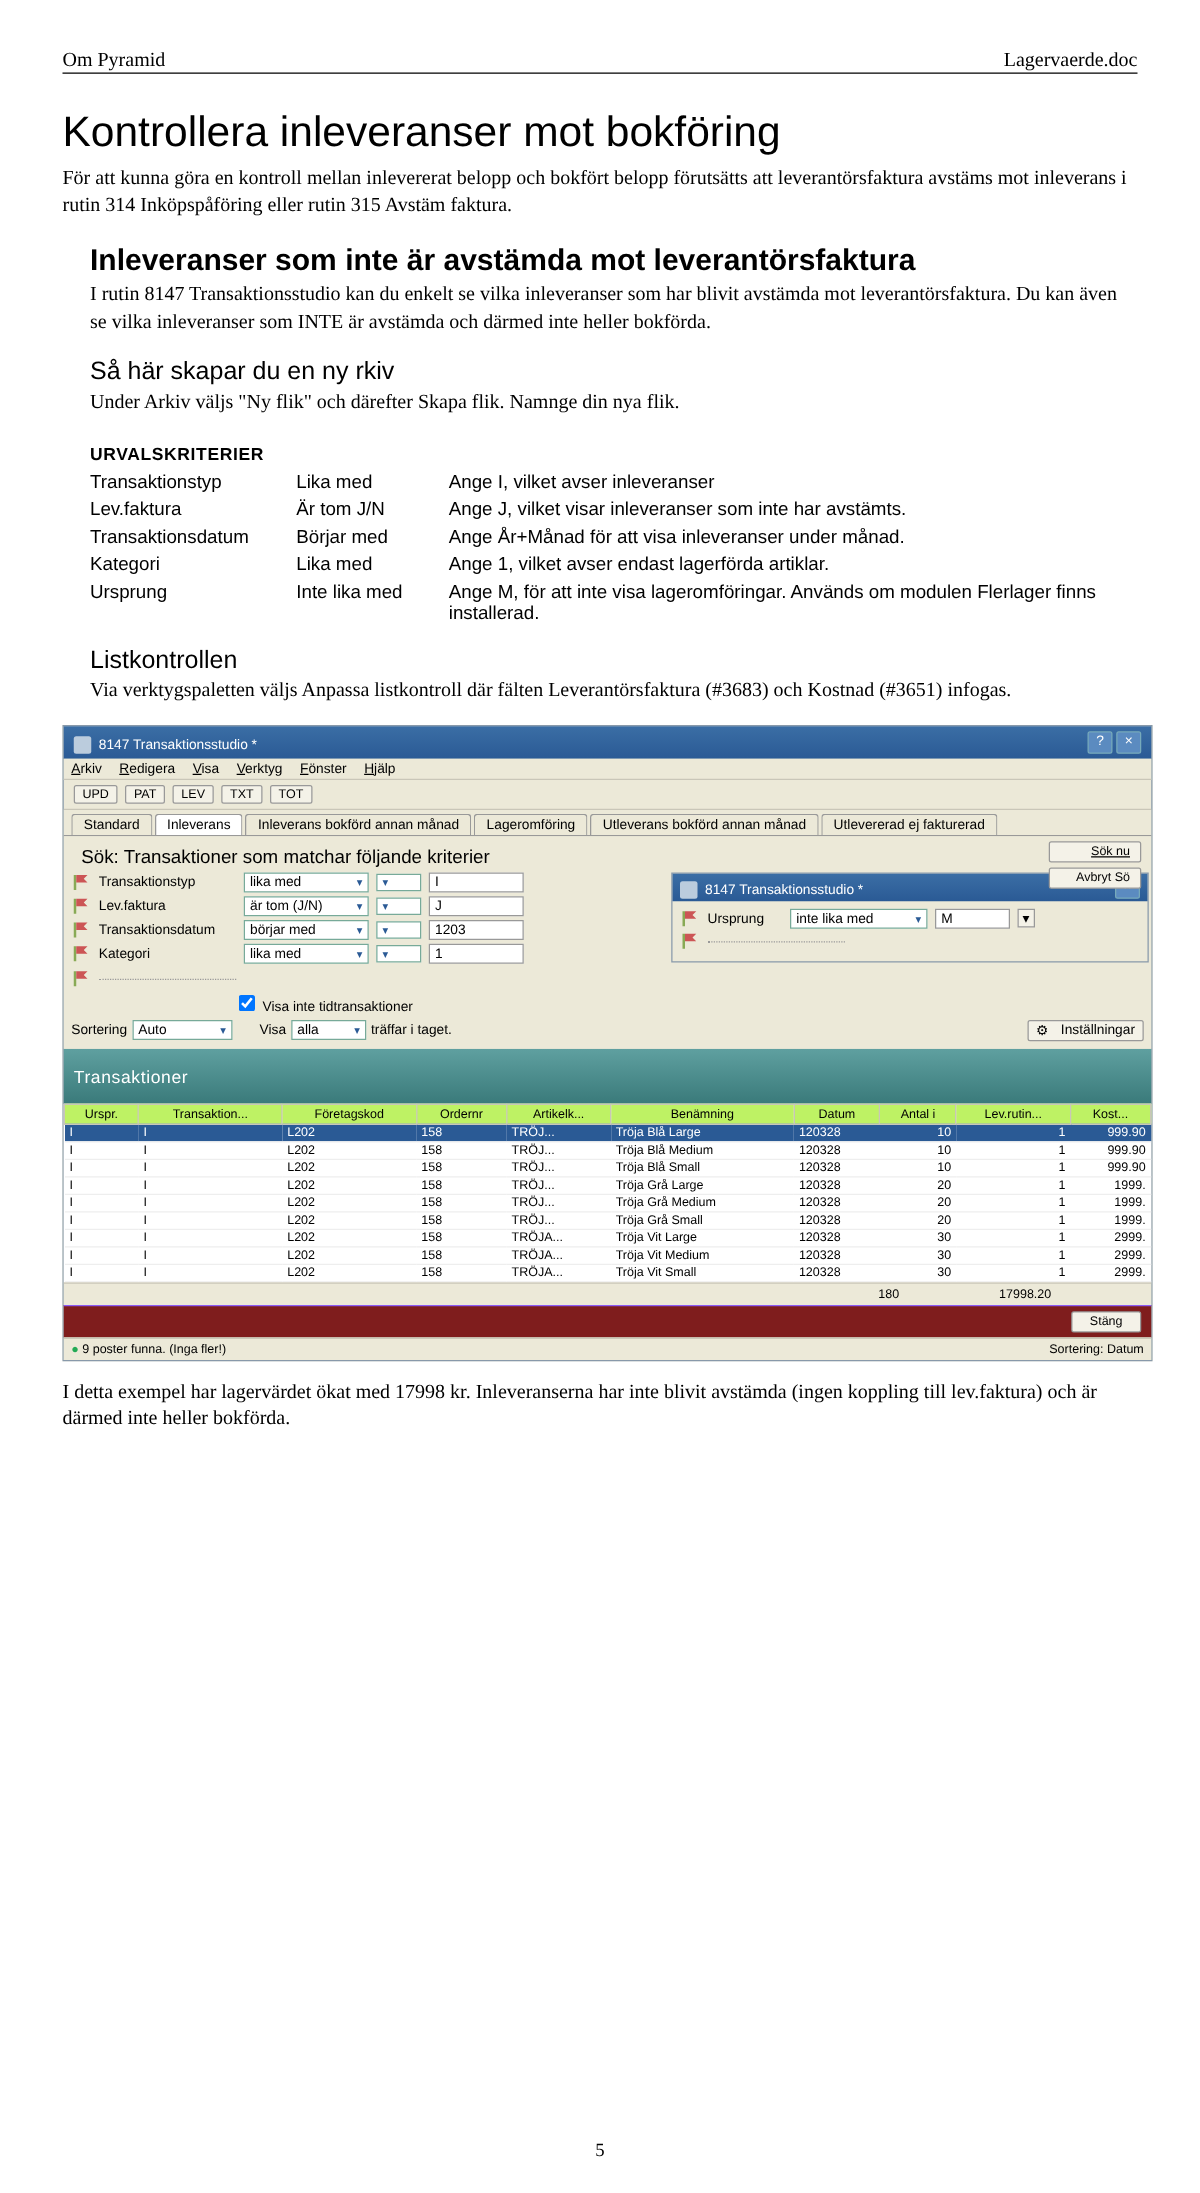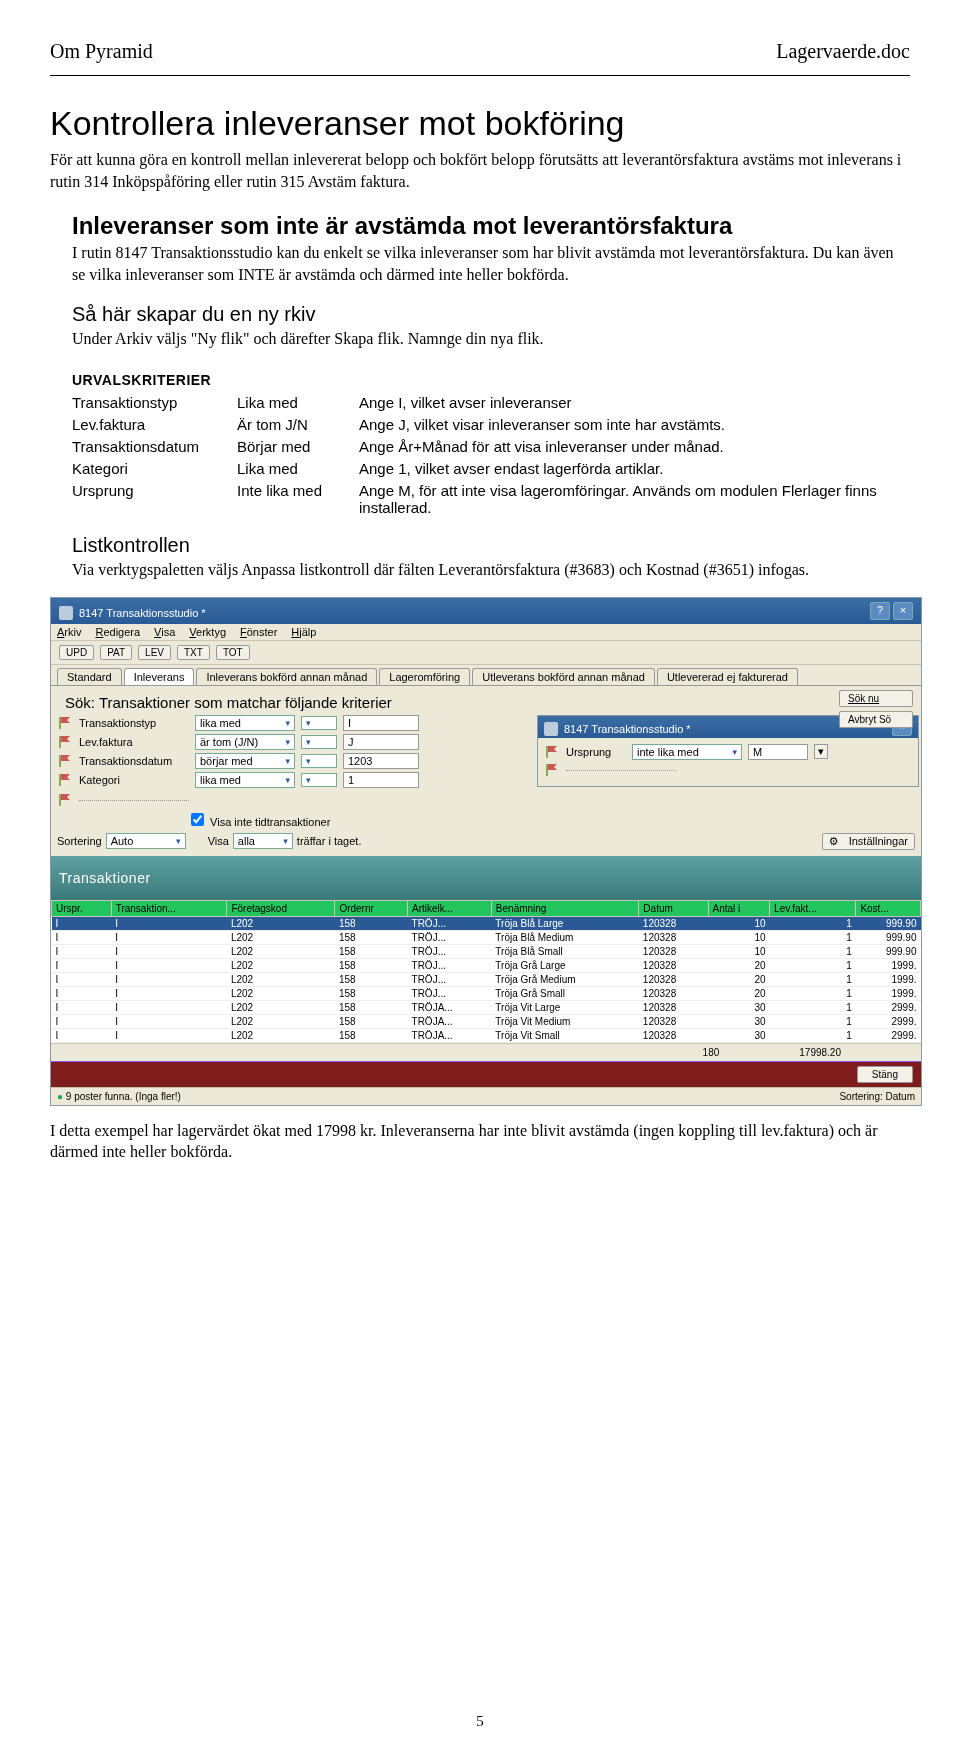--- a/index.html
+++ b/index.html
@@ -1,17 +1,17 @@
 <!DOCTYPE html>
 <html><head>
 <meta charset="utf-8">
 <style>
 body{margin:0;font-family:Georgia,serif;background:#fff;color:#000}
 .page{width:960px;min-height:1754px;margin:0 auto;padding:40px 50px;box-sizing:border-box;position:relative}
-.hdr{display:flex;justify-content:space-between;font-size:20px;border-bottom:1.5px solid #000;padding-bottom:12px;margin-bottom:28px}
+.hdr{display:flex;justify-content:space-between;font-size:16px;border-bottom:1.5px solid #000;padding-bottom:0;margin-bottom:28px}
 h1{font-family:Arial,sans-serif;font-size:34px;font-weight:400;margin:8px 0 6px}
 h2{font-family:Arial,sans-serif;font-size:24px;font-weight:bold;margin:20px 0 2px}
 h3{font-family:Arial,sans-serif;font-size:20px;font-weight:400;margin:18px 0 2px}
 h4{font-family:Arial,sans-serif;font-size:14px;font-weight:bold;letter-spacing:.5px;margin:22px 0 6px}
 .body{font-size:16px;line-height:1.35;margin:2px 0 16px}
 .ind{margin-left:22px}
 .crit{font-family:Arial,sans-serif;font-size:15px;margin-left:22px}
 .crit-row{display:flex;margin-bottom:5px}
 .c1{width:165px}.c2{width:122px}.c3{flex:1}
 .shot{width:870px;border:1px solid #89a;font-family:Tahoma,Arial,sans-serif;font-size:11px;background:#ece9d8;margin:8px 0 14px}
@@ -40,27 +40,27 @@
 .inp{border:1px solid #999;background:#fff;padding:1px 4px;width:66px}
 .leftcol{width:420px}
 .float{position:absolute;left:480px;top:0;width:380px;background:#ece9d8;border:1px solid #89a}
 .float .titlebar{font-size:11px;padding:2px 6px}
 .float-body{padding:6px}
 .dash{display:inline-block;width:110px;border-bottom:1px dotted #999;height:1px;vertical-align:middle}
 .chkrow{margin:2px 0 2px 130px}
 .sortrow{display:flex;align-items:center;gap:4px;margin-top:4px}
 .grid-hdr{background:linear-gradient(#5fa0a0,#3a7a7a);color:#fff;padding:14px 8px;font-size:14px;font-weight:400;letter-spacing:.5px}
 table.grid{width:100%;border-collapse:collapse;background:#fff;font-size:10px}
-.grid th{background:#22c55e;border:1px solid #c9c6b8;padding:2px 4px;text-align:left;font-weight:400}
+.grid th{background:#bef264;border:1px solid #c9c6b8;padding:2px 4px;text-align:center;font-weight:400}
 .grid td{border-bottom:1px solid #eee;padding:1px 4px}
 .grid tr.selrow td{background:#2a5a95;color:#fff}
 .ftr{display:flex;border-top:1px solid #c0c0b0;padding:3px 6px;font-size:10px;justify-content:space-between;background:#ece9d8}
 .inset{position:relative}
 .rightbtns{position:absolute;right:8px;top:4px;display:flex;flex-direction:column;gap:4px}
-.rbtn{border:1px solid #999;background:#f4f2e8;padding:2px 8px;font-size:10px;border-radius:2px;width:56px;text-align:left}
+.rbtn{border:1px solid #999;background:#f4f2e8;padding:2px 8px;font-size:10px;border-radius:2px;width:56px;text-align:right}
 .totals{display:flex;justify-content:flex-end;gap:80px;padding:3px 80px 3px 0;background:#ece9d8;border-top:1px solid #c9c6b8;font-size:10px}
 .pgnum{position:absolute;bottom:24px;left:0;right:0;text-align:center;font-size:15px}
 .instrow{display:flex;gap:10px;align-items:center}
 </style>
 </head>
 <body>
 
 <div class="page">
   <div class="hdr">
     <span>Om Pyramid</span>
@@ -284,21 +284,21 @@
       <thead>
           <tr id="gcols">
             <th>Urspr.</th>
             <th>Transaktion...</th>
             <th>Företagskod</th>
             <th>Ordernr</th>
             <th>Artikelk...</th>
             <th>Benämning</th>
             <th>Datum</th>
             <th>Antal i</th>
-            <th>Lev.fakt...</th>
+            <th>Lev.rutin...</th>
             <th>Kost...</th>
           </tr>
         </thead>
       <tbody id="grows">
           <tr class="selrow">
             <td>I</td>
             <td>I</td>
             <td>L202</td>
             <td>158</td>
             <td>TRÖJ...</td>

